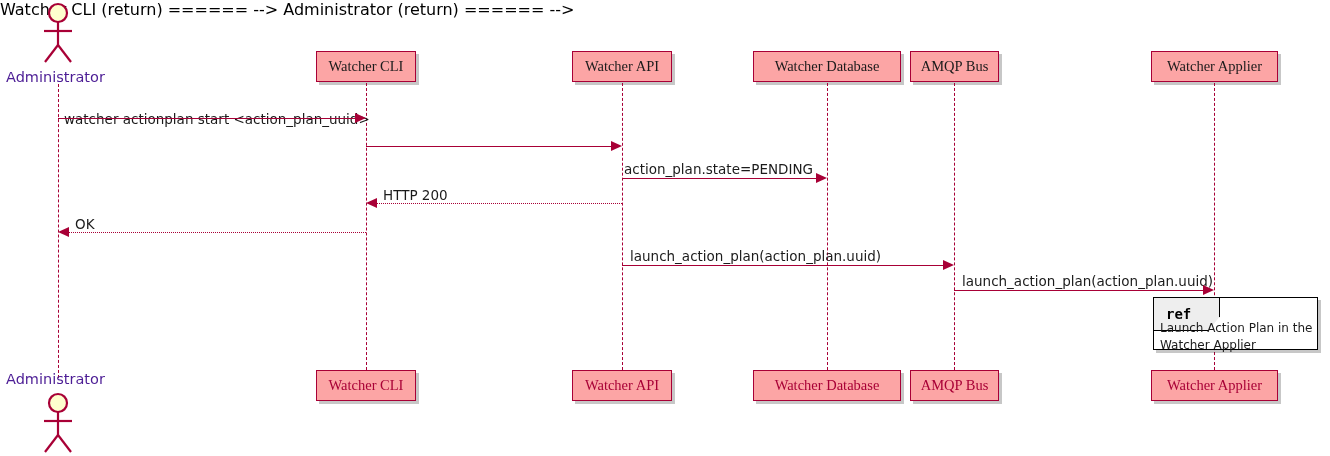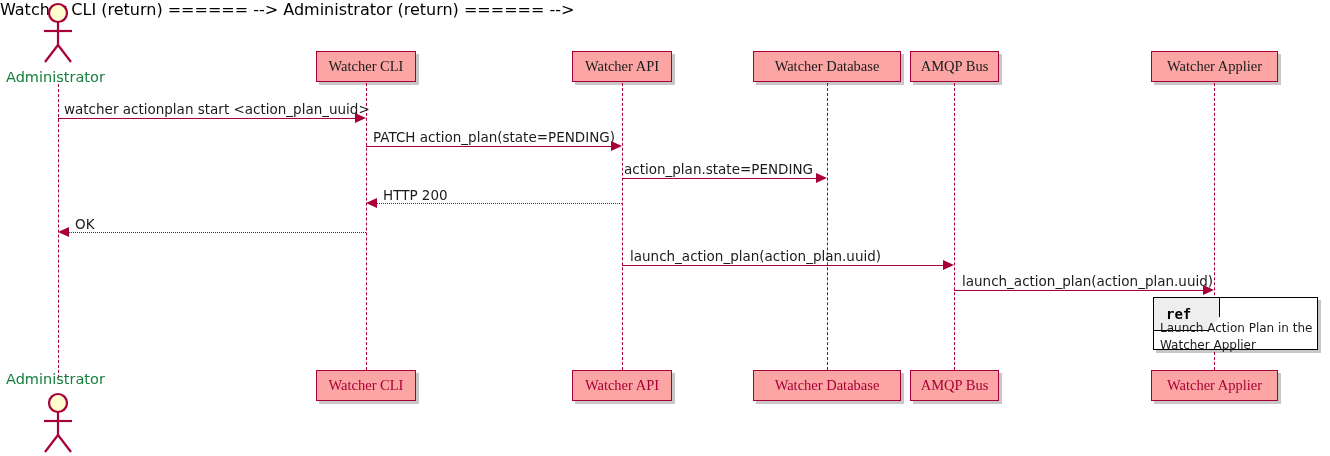--- a/index.html
+++ b/index.html
@@ -11,21 +11,21 @@
         box-shadow:3px 3px 0 rgba(0,0,0,0.22);
         display:flex;align-items:center;justify-content:center;
         font-size:14.5px;color:#1B1B1B;white-space:nowrap;box-sizing:border-box;font-family:Liberation Serif, serif;}
   .pbox.bottom{color:#A80036;}
 
   
   .lifeline{position:absolute;width:0;border-left:1.5px dashed #A80036;}
 
   
   .actor{position:absolute;}
-  .actor-label{position:absolute;font-size:14.5px;color:#15803d;white-space:nowrap;}
+  .actor-label{position:absolute;font-size:14.5px;color:#4c1d95;white-space:nowrap;}
 
   
   .msg-line{position:absolute;height:0;border-top:1.6px solid #A80036;}
   .msg-line.ret{border-top:1.6px dotted #A80036;}
   .msg-label{position:absolute;font-size:13.5px;color:#1B1B1B;white-space:nowrap;}
   .arrow{position:absolute;width:0;height:0;}
   .arrow.right{border-top:5px solid transparent;border-bottom:5px solid transparent;
                border-left:11px solid #A80036;}
   .arrow.left{border-top:5px solid transparent;border-bottom:5px solid transparent;
               border-right:11px solid #A80036;}
@@ -80,26 +80,25 @@
 
   
   <div class="lifeline" style="left:58px;top:84px;height:294px;"></div>
   <div class="lifeline" style="left:366px;top:83px;height:287px;"></div>
   <div class="lifeline" style="left:622px;top:83px;height:287px;"></div>
   <div class="lifeline" style="left:827px;top:83px;height:287px;"></div>
   <div class="lifeline" style="left:954px;top:83px;height:287px;"></div>
   <div class="lifeline" style="left:1214px;top:83px;height:287px;"></div>
 
   
-  <div class="msg-label" style="left:64px;top:101px;">watcher actionplan start &lt;action_plan_uuid&gt;</div>
+  <div class="msg-label" style="left:64px;top:111px;">watcher actionplan start &lt;action_plan_uuid&gt;</div>
   <div class="msg-line" style="left:58px;top:118px;width:298px;"></div>
   <div class="arrow right" style="left:355px;top:113px;"></div>
 
   
-  <div class="msg-label" style="left:373px;top:129px;">PATCH action_plan(state=PENDING)</div>
   <div class="msg-line" style="left:366px;top:146px;width:246px;"></div>
   <div class="arrow right" style="left:611px;top:141px;"></div>
 
   
   <div class="msg-label" style="left:624px;top:161px;">action_plan.state=PENDING</div>
   <div class="msg-line" style="left:622px;top:178px;width:195px;"></div>
   <div class="arrow right" style="left:816px;top:173px;"></div>
 
    Watcher CLI (return) ====== --&gt;
   <div class="msg-label" style="left:383px;top:187px;">HTTP 200</div>

